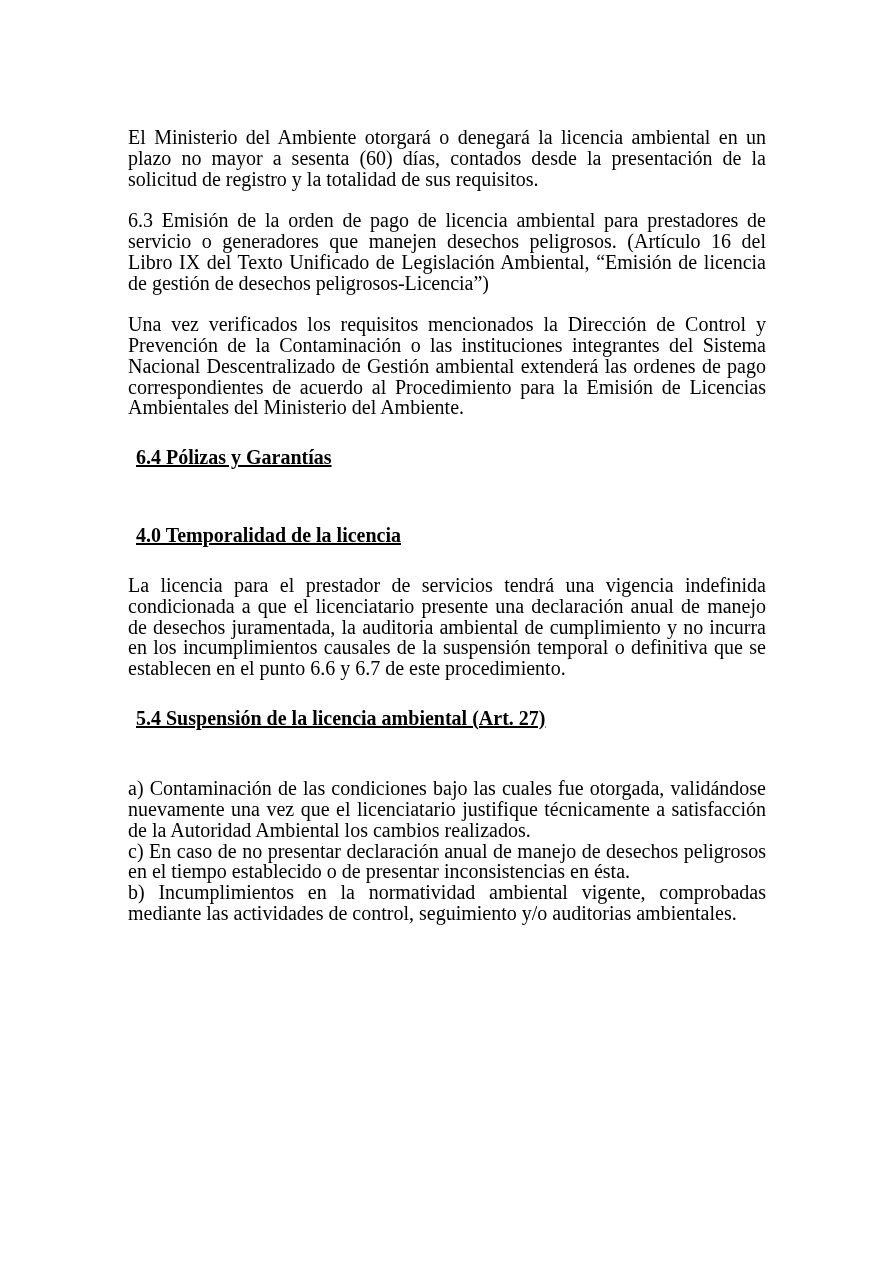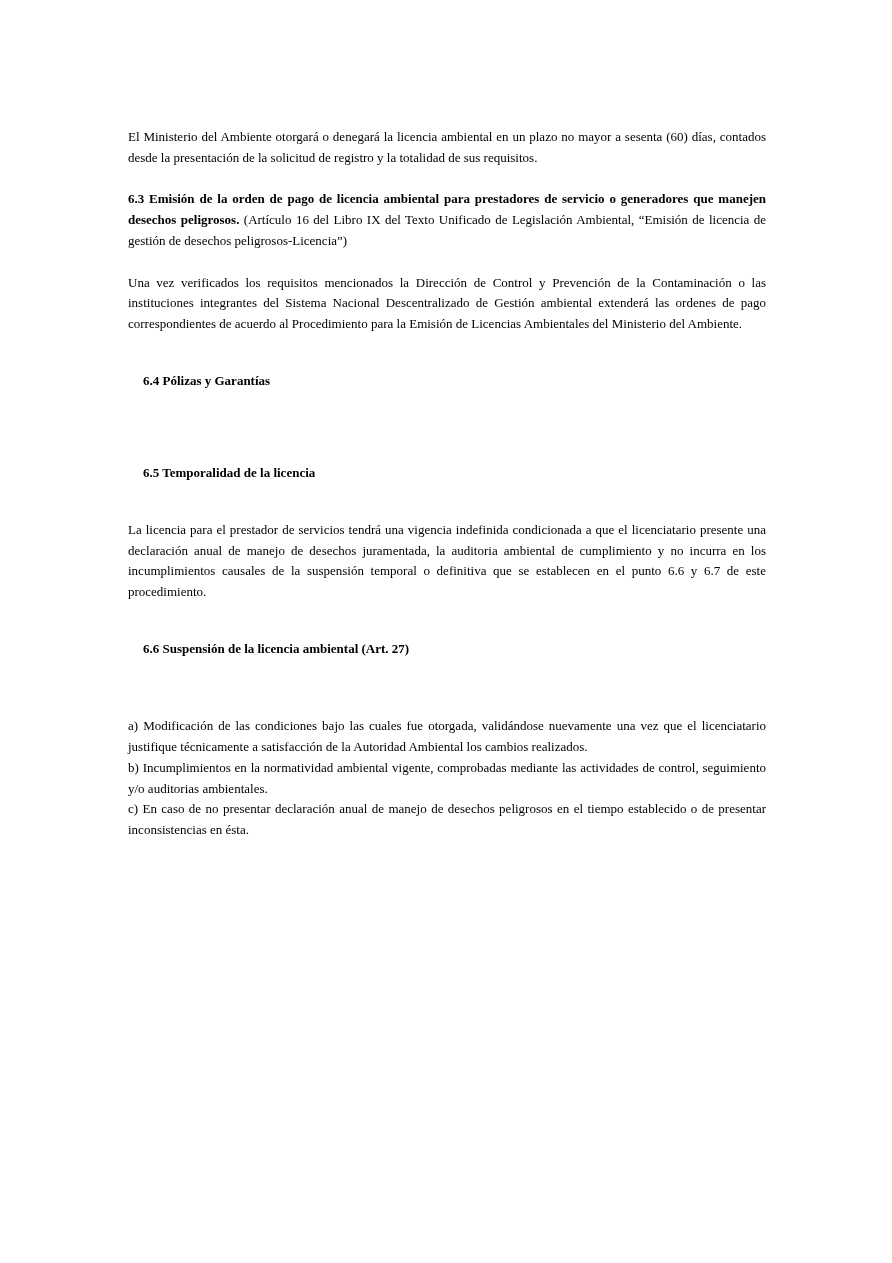--- a/index.html
+++ b/index.html
@@ -13,33 +13,34 @@
       position: relative;
       overflow: hidden;
       font-family: "Liberation Serif", "DejaVu Serif", serif;
       color: #000000;
     }
     .page {
       position: absolute;
       left: 128px;
       top: 127px;
       width: 638px;
-      font-size: 13px;
+      font-size: 20px;
       line-height: 20.8px;
     }
     .para {
       margin: 0;
       text-align: justify;
     }
     .gap { height: 20.8px; }
     .heading {
-      margin: 15px;
+      margin: 8px;
       font-weight: bold;
+      text-decoration: underline;
     }
-    .bold { font-weight: bold; }
+    .bold { font-weight: normal; }
   </style>
 </head>
 <body>
 
 <div class="page">
 
   <p class="para">El Ministerio del Ambiente otorgará o denegará la licencia ambiental en un plazo no mayor a sesenta (60) días, contados desde la presentación de la solicitud de registro y la totalidad de sus requisitos.</p>
 
   <div class="gap"></div>
 
@@ -51,32 +52,32 @@
 
   <div class="gap"></div>
 
   <p class="heading">6.4 Pólizas y Garantías</p>
 
   <div class="gap"></div>
 
 
   <div class="gap"></div>
 
-  <p class="heading">6.5 Temporalidad de la licencia</p>
+  <p class="heading">4.0 Temporalidad de la licencia</p>
 
   <div class="gap"></div>
 
   <p class="para">La licencia para el prestador de servicios  tendrá una vigencia indefinida condicionada a que el licenciatario presente una declaración anual de manejo de desechos juramentada, la auditoria ambiental de cumplimiento y no incurra en los incumplimientos causales de la suspensión temporal o definitiva que se establecen en el punto 6.6 y 6.7 de este procedimiento.</p>
 
   <div class="gap"></div>
 
-  <p class="heading">6.6  Suspensión de la licencia ambiental (Art. 27)</p>
+  <p class="heading">5.4  Suspensión de la licencia ambiental (Art. 27)</p>
 
   <div class="gap"></div>
 
 
   <div class="gap"></div>
 
-  <p class="para">a) Modificación de las condiciones bajo las cuales fue otorgada, validándose nuevamente una vez que el licenciatario justifique técnicamente a satisfacción de la Autoridad Ambiental los cambios realizados.</p>
+  <p class="para">a) Contaminación de las condiciones bajo las cuales fue otorgada, validándose nuevamente una vez que el licenciatario justifique técnicamente a satisfacción de la Autoridad Ambiental los cambios realizados.</p>
+  <p class="para">c) En caso de no presentar declaración anual de manejo de desechos peligrosos en el tiempo establecido o de presentar inconsistencias en ésta.</p>
   <p class="para">b) Incumplimientos en la normatividad ambiental vigente, comprobadas mediante las actividades de control, seguimiento y/o auditorias ambientales.</p>
-  <p class="para">c) En caso de no presentar declaración anual de manejo de desechos peligrosos en el tiempo establecido o de presentar inconsistencias en ésta.</p>
 
 </div>
 
 </body></html>

